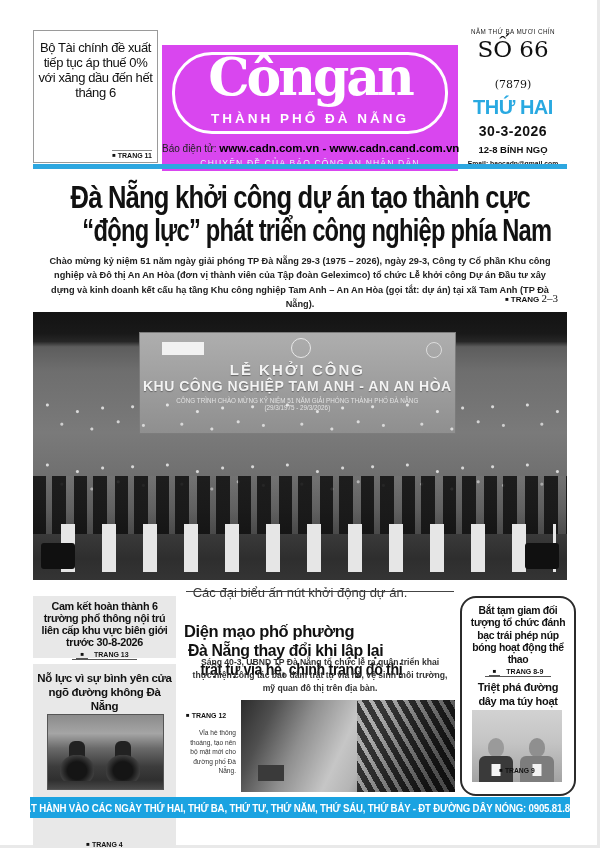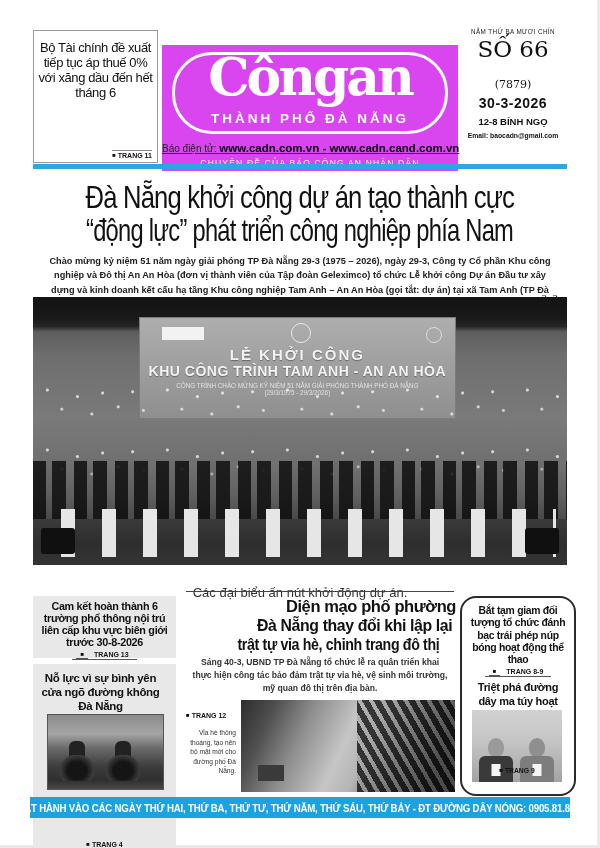--- a/index.html
+++ b/index.html
@@ -13,45 +13,45 @@
   .teaser-title{padding:9px 4px 0 4px;font-weight:normal;font-size:13px;line-height:1.16;text-align:center;letter-spacing:-0.4px;}
   .teaser-ref{position:absolute;right:5px;bottom:3px;font-size:7px;font-weight:bold;border-top:1px solid #888;padding-top:1px;}
 
   .masthead{left:162px;top:33px;width:296px;height:126px;background:#d946ef;margin-top:12px;}
   .logo-frame{position:absolute;left:10px;top:7px;width:270px;height:76px;border:3px solid #fff;border-radius:40px;}
   .logo-title{position:absolute;top:-9px;width:100%;text-align:center;color:#fff;
               font-family:"DejaVu Serif",serif;font-weight:bold;font-size:52px;letter-spacing:-3px;white-space:nowrap;}
   .logo-sub{position:absolute;bottom:5px;width:100%;text-align:center;color:#fff;font-weight:bold;
             font-size:13.5px;letter-spacing:3px;white-space:nowrap;}
   .tagline{position:absolute;bottom:3px;width:100%;text-align:center;color:#e8f5fd;font-size:8.5px;letter-spacing:1.2px;white-space:nowrap;}
-  .website{left:162px;top:142px;width:252px;text-align:center;font-size:10px;color:#222;white-space:nowrap;text-decoration:underline;}
+  .website{left:162px;top:142px;width:252px;text-align:center;font-size:10px;color:#222;white-space:nowrap;}
   .website b{font-size:11.5px;color:#000;}
 
   .issue{left:456px;top:28px;width:114px;text-align:center;}
   .issue .year{font-size:6.3px;letter-spacing:0.4px;color:#222;}
   .issue .no{font-family:"DejaVu Serif",serif;font-size:23px;margin-top:1px;}
   .issue .noSub{font-family:"DejaVu Serif",serif;font-size:11px;margin-top:16px;}
   .issue .weekday{color:#29a9e1;font-weight:bold;font-size:20px;margin-top:5px;letter-spacing:-0.5px;}
   .issue .date{font-weight:bold;font-size:14px;margin-top:4px;letter-spacing:0.5px;}
   .issue .lunar{font-weight:bold;font-size:9.5px;margin-top:5px;}
   .issue .email{font-size:6.8px;font-weight:bold;margin-top:5px;}
 
   .header-rule{left:33px;top:164px;width:534px;height:5px;background:#2da7e0;}
 
   
-  .lead-headline{left:0;top:181px;width:600px;text-align:center;font-weight:normal;line-height:1.02;}
+  .lead-headline{left:0;top:181px;width:600px;text-align:center;font-weight:bold;line-height:1.02;}
   .lead-headline span{display:inline-block;font-size:32px;letter-spacing:-1px;white-space:nowrap;}
   .hl1{transform:scaleX(0.80);}
   .hl2{transform:scaleX(0.74);}
   .lead-summary{left:48px;top:254px;width:504px;text-align:center;font-size:9.2px;font-weight:bold;line-height:1.55;color:#222;}
   .lead-ref{right:42px;top:292px;font-size:8px;font-weight:bold;}
   .lead-ref .big{font-family:Liberation Serif, serif;font-size:11px;font-weight:normal;}
 
   
-  .lead-photo{left:33px;top:297px;width:534px;height:268px;overflow:hidden;
+  .lead-photo{left:33px;top:312px;width:534px;height:268px;overflow:hidden;
     background:linear-gradient(180deg,#131313 0%,#191919 8%,#262626 11%,#5d5d5d 13%,#6e6e6e 22%,#7a7a7a 45%,#6f6f6f 62%,#565656 74%,#3b3b3b 82%,#2e2e2e 92%,#343434 100%);}
   .stage-banner{position:absolute;left:20%;top:8%;width:59%;height:37%;
     background:linear-gradient(180deg,#aeaeae,#8f8f8f);box-shadow:0 0 0 1px #7c7c7c;text-align:center;color:#f3f3f3;}
   .stage-banner .logoL{position:absolute;left:7%;top:9%;width:42px;height:13px;background:#f2f2f2;}
   .stage-banner .logoC{position:absolute;left:48%;top:5%;width:18px;height:18px;border:1.5px solid #e9e9e9;border-radius:50%;}
   .stage-banner .logoR{position:absolute;right:4%;top:9%;width:14px;height:14px;border:1.5px solid #dcdcdc;border-radius:50%;}
   .bl1{margin-top:28px;font-weight:bold;font-size:15px;letter-spacing:2px;text-shadow:0 1px 1px #666;}
   .bl2{font-weight:bold;font-size:14px;letter-spacing:0.5px;white-space:nowrap;text-shadow:0 1px 1px #666;}
   .bl3{margin-top:3px;font-size:6.3px;color:#e2e2e2;white-space:nowrap;}
   .bl4{font-size:6.3px;color:#e2e2e2;}
@@ -74,31 +74,31 @@
   .spkL{left:1.5%;} .spkR{right:1.5%;}
   .lead-caption{left:33px;top:585px;width:534px;text-align:center;font-size:13px;color:#333;}
 
   
   .gray-box{background:#e8e8e8;}
   .lc1{left:33px;top:596px;width:143px;height:62px;}
   .lc1 .t{padding:5px 3px 0 3px;font-size:10.8px;font-weight:bold;line-height:1.1;text-align:center;letter-spacing:-0.3px;}
   .refline{text-align:center;font-size:7px;font-weight:bold;margin-top:2px;}
   .refline.ul span{border-bottom:1px solid #555;padding:0 4px 1px 4px;}
   .lc2{left:33px;top:664px;width:143px;height:184px;}
-  .lc2 .t{padding:8px 12px 0 4px;font-size:11.5px;font-weight:bold;line-height:1.2;text-align:center;letter-spacing:-0.3px;}
+  .lc2 .t{padding:8px 4px 0 4px;font-size:11.5px;font-weight:bold;line-height:1.2;text-align:center;letter-spacing:-0.3px;}
   .lc2-photo{position:absolute;left:14px;top:50px;width:115px;height:74px;border:1px solid #555;
     background:linear-gradient(180deg,#8b8b8b 0%,#a5a5a5 25%,#6a6a6a 45%,#3c3c3c 70%,#2f2f2f 88%,#494949 100%);overflow:hidden;}
   .bike{position:absolute;bottom:8px;width:34px;height:26px;background:radial-gradient(ellipse at 50% 60%, #151515 0 40%, #3d3d3d 70%, transparent 75%);}
   .bike.b1{left:12px;} .bike.b2{left:58px;}
   .rider{position:absolute;bottom:26px;width:16px;height:22px;background:#222;border-radius:6px 6px 2px 2px;}
   .rider.r1{left:21px;} .rider.r2{left:67px;}
   .lc2 .refline{margin-top:128px;}
 
   .center-rule{left:186px;top:591px;width:268px;height:1px;background:#444;}
-  .center-head{left:184px;top:597px;width:272px;text-align:right;font-weight:bold;line-height:1.12;}
+  .center-head{left:184px;top:622px;width:272px;text-align:left;font-weight:bold;line-height:1.12;}
   .center-head span{display:inline-block;font-size:16.5px;letter-spacing:-0.4px;white-space:nowrap;}
   .ch2{transform:scaleX(0.96);} .ch3{transform:scaleX(0.86);}
   .center-summary{left:192px;top:656px;width:256px;text-align:center;font-size:8.6px;font-weight:bold;color:#333;line-height:1.5;}
   .center-photo{left:241px;top:700px;width:214px;height:92px;overflow:hidden;
     background:linear-gradient(115deg,#2c2c2c 0%,#4f4f4f 14%,#8f8f8f 30%,#c6c6c6 48%,#b5b5b5 58%,#6f6f6f 72%,#303030 88%,#1f1f1f 100%);}
   .center-photo::after{content:"";position:absolute;right:0;top:0;width:46%;height:100%;
     background:repeating-linear-gradient(60deg,rgba(8,8,8,.75) 0 6px,rgba(140,140,140,.35) 6px 10px);}
   .planter{position:absolute;left:8%;bottom:12%;width:26px;height:16px;background:#3a3a3a;}
   .center-ref{left:186px;top:712px;width:52px;font-size:7px;font-weight:bold;text-align:left;}
   .center-caption{left:186px;top:728px;width:50px;text-align:right;font-size:6.6px;color:#333;line-height:1.45;}
@@ -138,41 +138,42 @@
       <div class="logo-sub">THÀNH PHỐ ĐÀ NẴNG</div>
     </div>
     <div class="tagline">CHUYÊN ĐỀ CỦA BÁO CÔNG AN NHÂN DÂN</div>
   </div>
   <div class="abs website"><span>Báo điện tử: </span><b>www.cadn.com.vn - www.cadn.cand.com.vn</b></div>
 
   <div class="abs issue">
     <div class="year">NĂM THỨ BA MƯƠI CHÍN</div>
     <div class="no">SỐ 66</div>
     <div class="noSub">(7879)</div>
+    <div class="weekday">THỨ HAI</div>
     <div class="date">30-3-2026</div>
     <div class="lunar">12-8 BÍNH NGỌ</div>
     <div class="email">Email: baocadn@gmail.com</div>
   </div>
 
   <div class="abs header-rule"></div>
 
   <div class="abs lead-headline">
     <span class="hl1">Đà Nẵng khởi công dự án tạo thành cực</span><br>
     <span class="hl2">“động lực” phát triển công nghiệp phía Nam</span>
   </div>
   <div class="abs lead-summary">Chào mừng kỷ niệm 51 năm ngày giải phóng TP Đà Nẵng 29-3 (1975 – 2026), ngày 29-3, Công ty Cổ phần Khu công nghiệp và Đô thị An An Hòa (đơn vị thành viên của Tập đoàn Geleximco) tổ chức Lễ khởi công Dự án Đầu tư xây dựng và kinh doanh kết cấu hạ tầng Khu công nghiệp Tam Anh – An An Hòa (gọi tắt: dự án) tại xã Tam Anh (TP Đà Nẵng).</div>
   <div class="abs lead-ref"><span class="sq">■</span><span>TRANG</span> <span class="big">2–3</span></div>
 
   <div class="abs lead-photo">
     <div class="stage-banner">
       <div class="logoL"></div>
       <div class="logoC"></div>
       <div class="logoR"></div>
       <div class="bl1">LỄ KHỞI CÔNG</div>
-      <div class="bl2">KHU CÔNG TRÌNH TAM ANH - AN AN HÒA</div>
+      <div class="bl2">KHU CÔNG NGHIỆP TAM ANH - AN AN HÒA</div>
       <div class="bl3">CÔNG TRÌNH CHÀO MỪNG KỶ NIỆM 51 NĂM GIẢI PHÓNG THÀNH PHỐ ĐÀ NẴNG</div>
       <div class="bl4">(29/3/1975 - 29/3/2026)</div>
     </div>
     <div class="confetti"></div>
     <div class="figures-row"></div>
     <div class="podium-row"></div>
     <div class="spk spkL"></div>
     <div class="spk spkR"></div>
   </div>
   <div class="abs lead-caption">Các đại biểu ấn nút khởi động dự án.</div>

